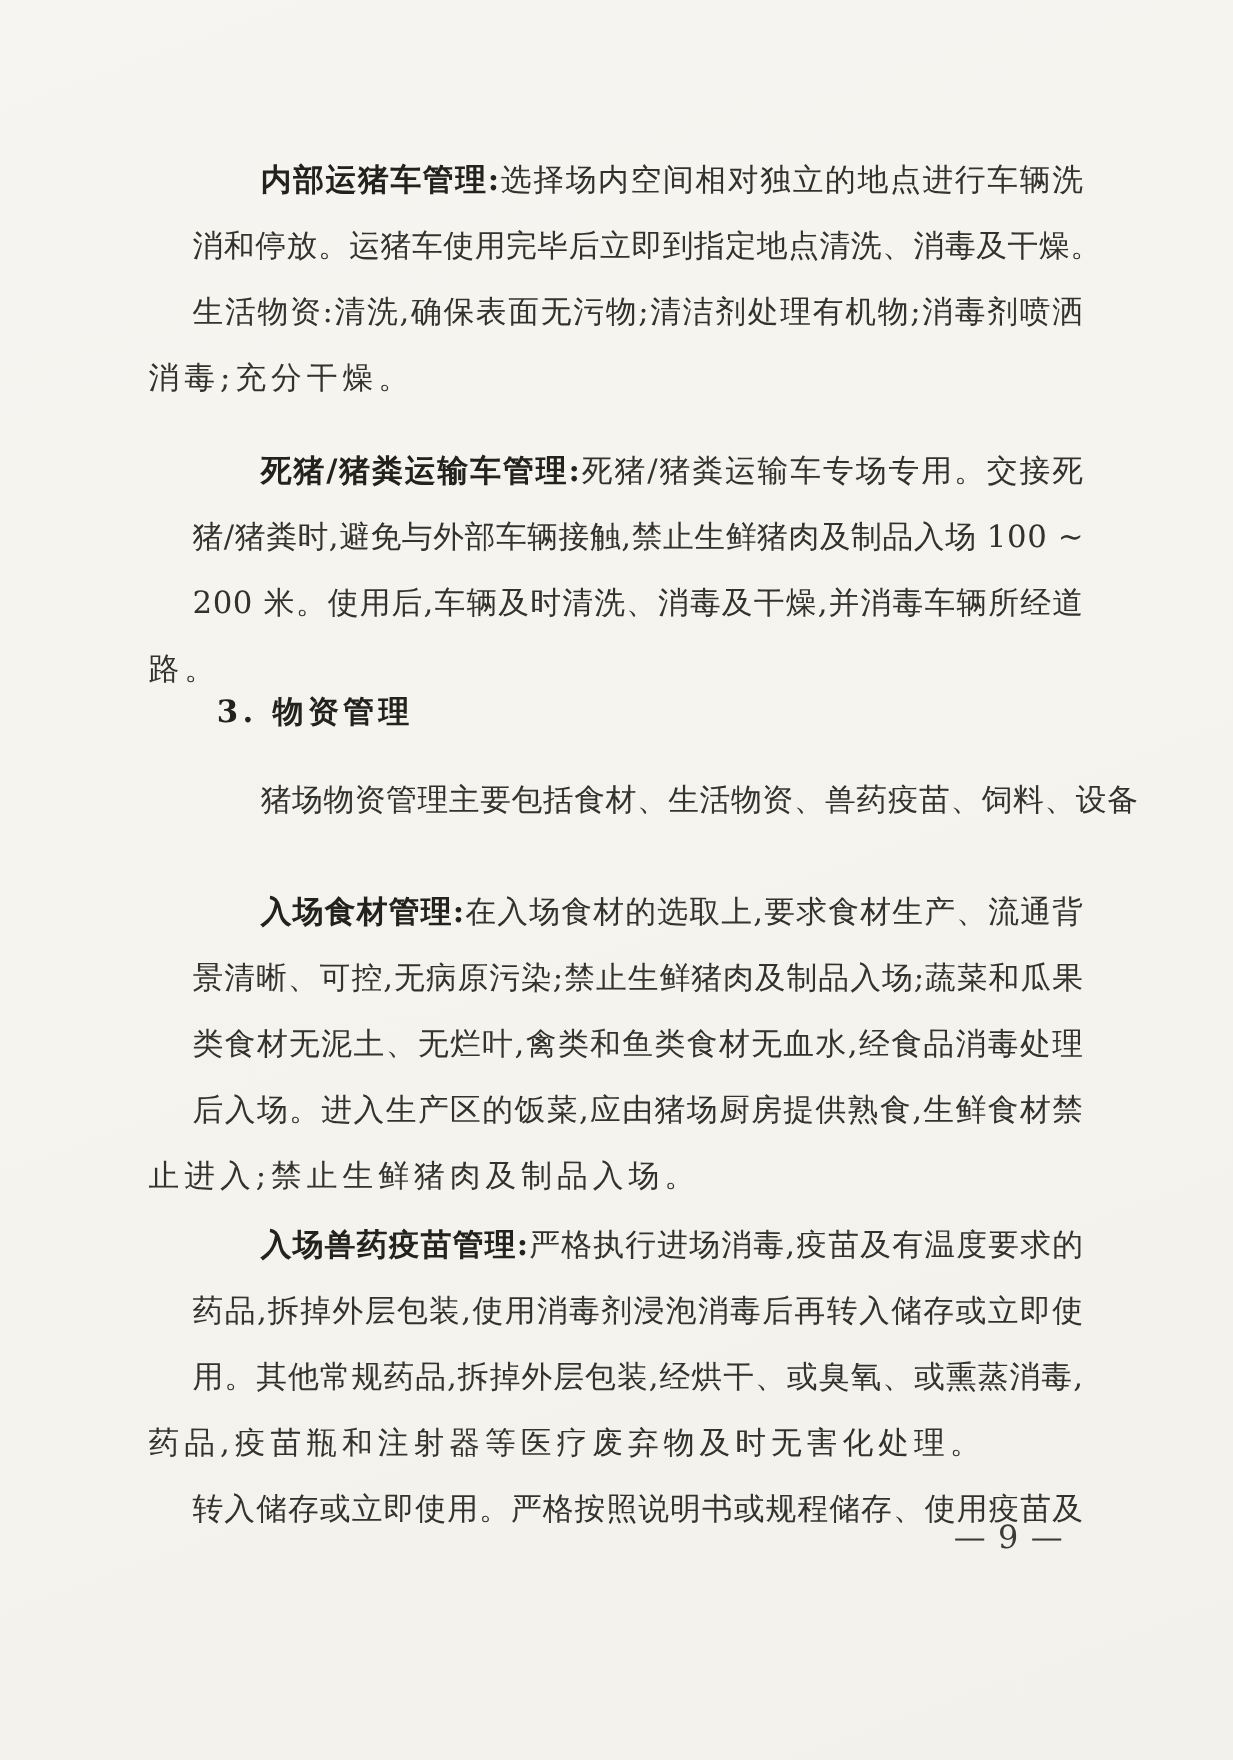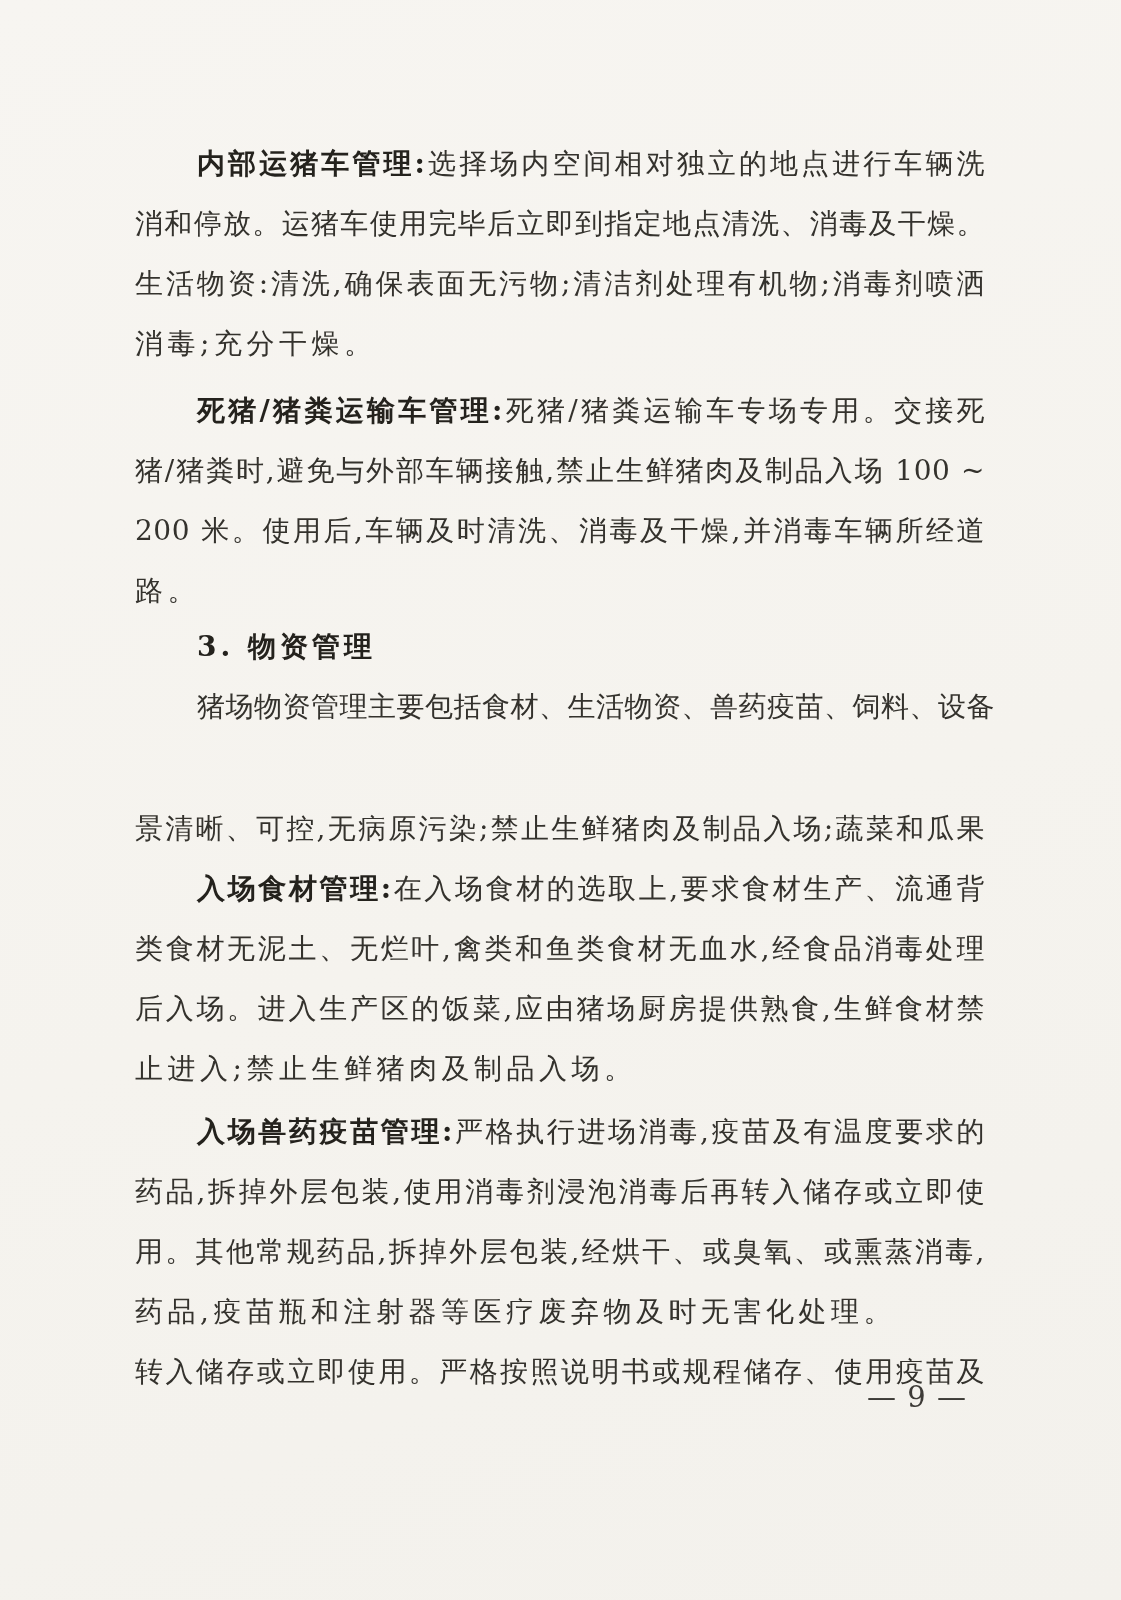--- a/index.html
+++ b/index.html
@@ -13,20 +13,21 @@
   .page{position:absolute;left:0;top:0;width:1121px;height:1600px;}
   .paragraph{position:absolute;left:135px;width:850px;}
   .line{
     height:60px;line-height:60px;font-size:28px;
     white-space:nowrap;letter-spacing:4.5px;
   }
   .line.just{
     letter-spacing:0.5px;
     text-align:justify;
     text-align-last:justify;
+    margin-left:40px;
     -moz-text-align-last:justify;
   }
   .line.indent{text-indent:62px;}
   .lead{font-weight:700;color:#24221d;}
   .heading .lead{letter-spacing:4px;margin-top:16px;}
   .page-number{
     position:absolute;top:1377px;left:852px;width:130px;height:40px;
     line-height:40px;text-align:center;font-size:29px;
     color:#3d3b37;letter-spacing:1px;white-space:nowrap;
   }
@@ -35,35 +36,35 @@
 <body>
 
 <div class="page">
   <div class="page-number">— 9 —</div>
 <div class="paragraph" style="top: 134px;">
       <div class="line just indent"><span class="lead">内部运猪车管理:</span><span>选择场内空间相对独立的地点进行车辆洗</span></div>
       <div class="line just"><span>消和停放。运猪车使用完毕后立即到指定地点清洗、消毒及干燥。</span></div>
       <div class="line just"><span>生活物资:清洗,确保表面无污物;清洁剂处理有机物;消毒剂喷洒</span></div>
       <div class="line"><span>消毒;充分干燥。</span></div>
     </div>
-    <div class="paragraph" style="top: 381px;">
+    <div class="paragraph" style="top: 398px;">
       <div class="line just indent"><span class="lead">死猪/猪粪运输车管理:</span><span>死猪/猪粪运输车专场专用。交接死</span></div>
       <div class="line just"><span>猪/猪粪时,避免与外部车辆接触,禁止生鲜猪肉及制品入场 100 ~</span></div>
       <div class="line just"><span>200 米。使用后,车辆及时清洗、消毒及干燥,并消毒车辆所经道</span></div>
       <div class="line"><span>路。</span></div>
     </div>
     <div class="paragraph heading" style="top: 617px;">
       <div class="line indent"><span class="lead">3. 物资管理</span></div>
     </div>
-    <div class="paragraph" style="top: 677px;">
+    <div class="paragraph" style="top: 697px;">
       <div class="line just indent"><span>猪场物资管理主要包括食材、生活物资、兽药疫苗、饲料、设备</span></div>
     </div>
     <div class="paragraph" style="top: 799px;">
+      <div class="line just indent"><span class="lead">入场食材管理:</span><span>在入场食材的选取上,要求食材生产、流通背</span></div>
       <div class="line just"><span>景清晰、可控,无病原污染;禁止生鲜猪肉及制品入场;蔬菜和瓜果</span></div>
-      <div class="line just indent"><span class="lead">入场食材管理:</span><span>在入场食材的选取上,要求食材生产、流通背</span></div>
       <div class="line just"><span>类食材无泥土、无烂叶,禽类和鱼类食材无血水,经食品消毒处理</span></div>
       <div class="line just"><span>后入场。进入生产区的饭菜,应由猪场厨房提供熟食,生鲜食材禁</span></div>
       <div class="line"><span>止进入;禁止生鲜猪肉及制品入场。</span></div>
     </div>
     <div class="paragraph" style="top: 1102px;">
       <div class="line just indent"><span class="lead">入场兽药疫苗管理:</span><span>严格执行进场消毒,疫苗及有温度要求的</span></div>
       <div class="line just"><span>药品,拆掉外层包装,使用消毒剂浸泡消毒后再转入储存或立即使</span></div>
       <div class="line just"><span>用。其他常规药品,拆掉外层包装,经烘干、或臭氧、或熏蒸消毒,</span></div>
       <div class="line"><span>药品,疫苗瓶和注射器等医疗废弃物及时无害化处理。</span></div>
       <div class="line just"><span>转入储存或立即使用。严格按照说明书或规程储存、使用疫苗及</span></div>

